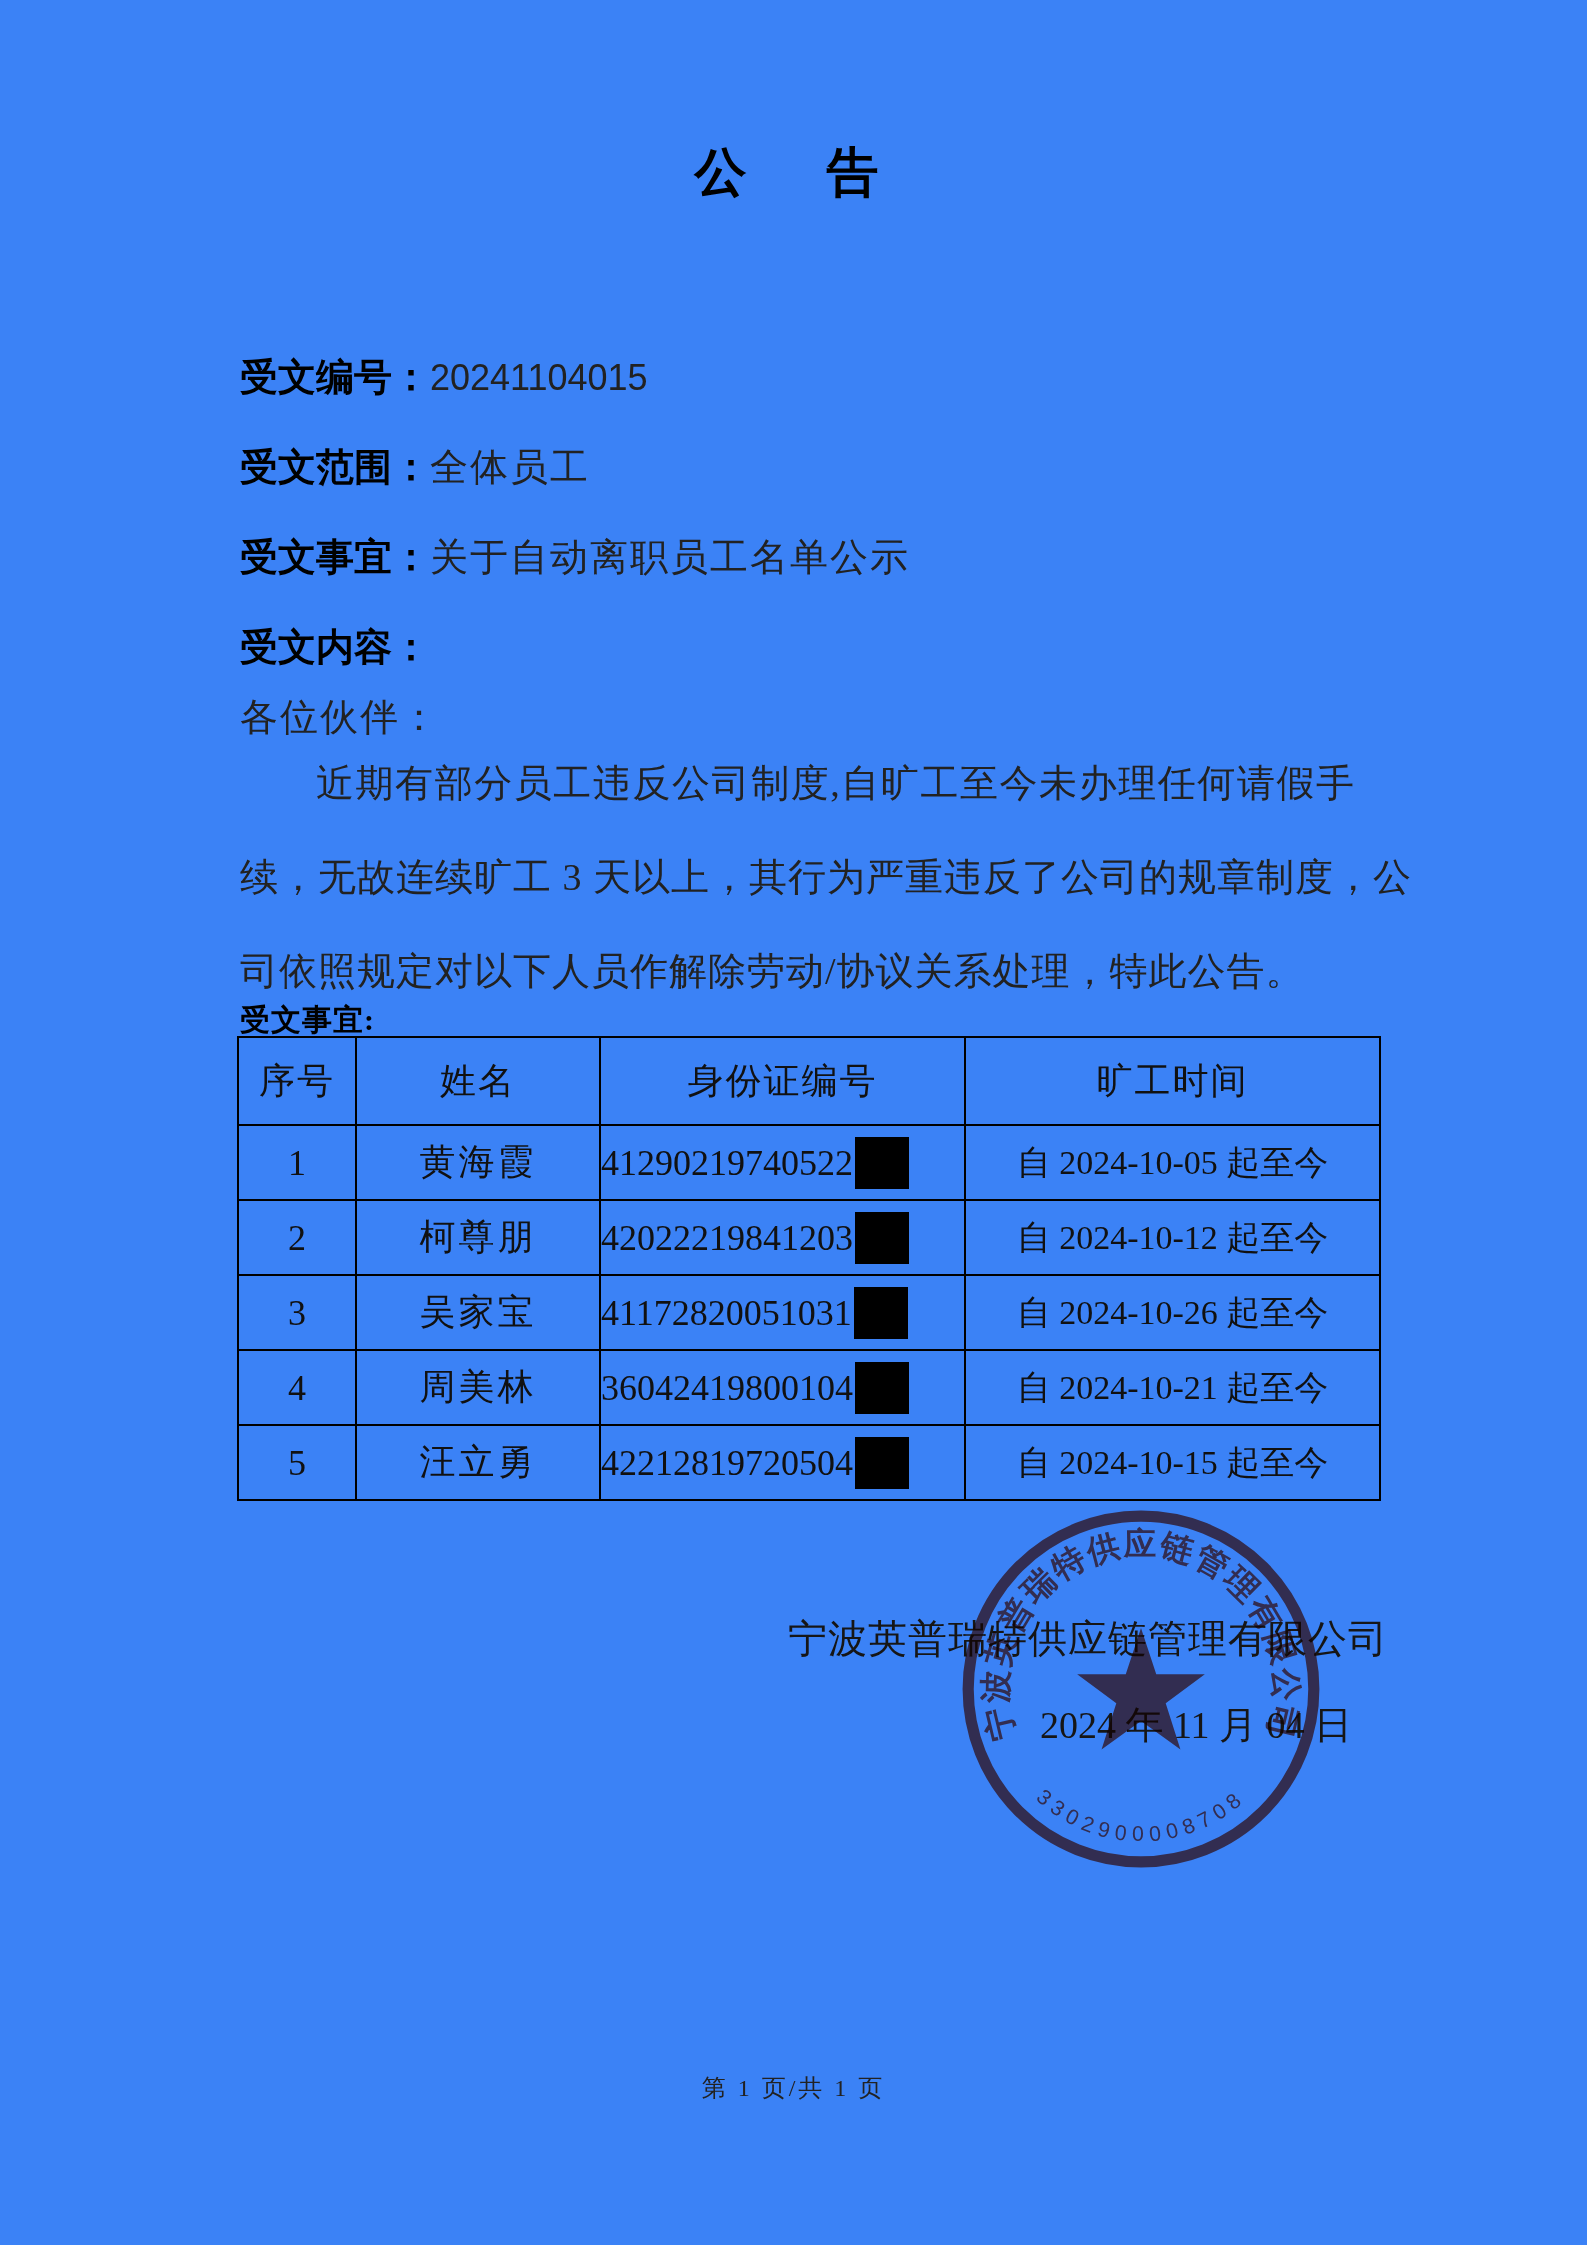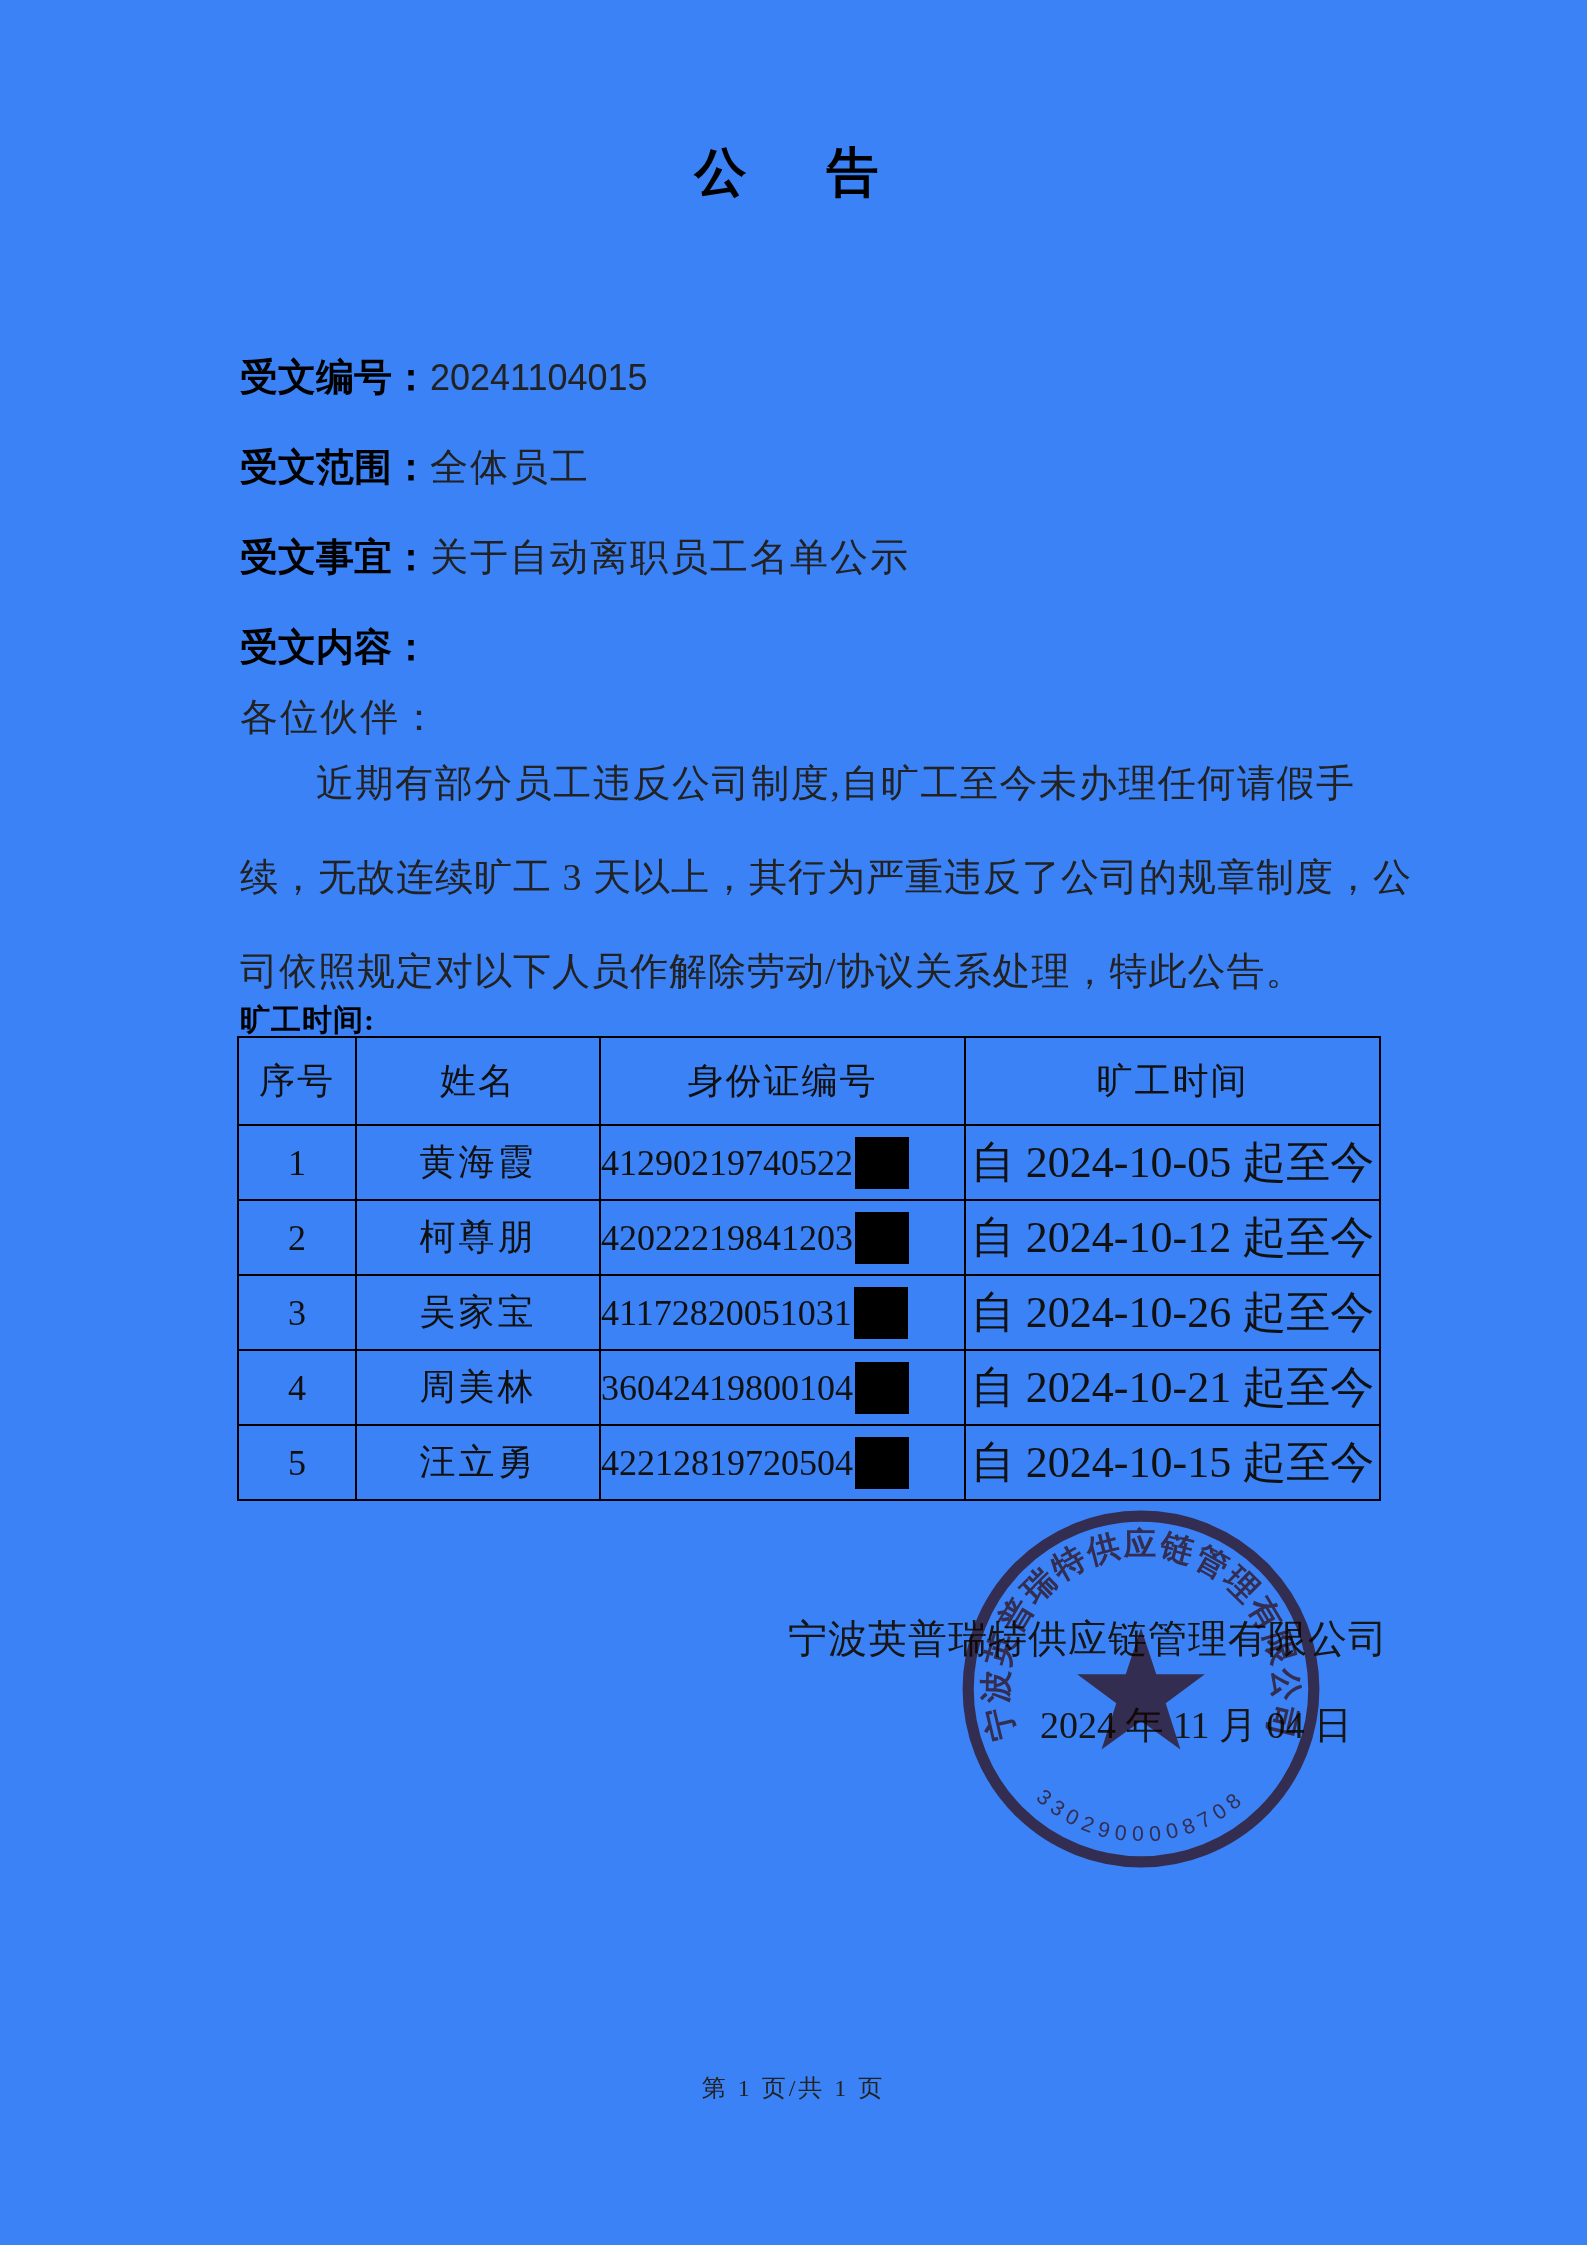--- a/index.html
+++ b/index.html
@@ -54,21 +54,21 @@
   .col-no{width:116px;}
   .col-name{width:242px;}
   .col-id{width:363px;}
   .col-period{width:413px;}
   .name-cell{letter-spacing:3px;}
   .id-wrap{display:flex;align-items:center;}
   .redact{
     display:inline-block;width:54px;height:52px;
     background:#000;margin-left:2px;flex:0 0 auto;
   }
-  .period-cell{font-size:44px;}
+  .period-cell{font-size:34px;}
   .sig-company{
     position:absolute;left:788px;top:1612px;
     font-size:39px;color:#161616;letter-spacing:1px;white-space:nowrap;
   }
   .sig-date{
     position:absolute;left:1040px;top:1700px;
     font-size:38px;color:#161616;white-space:nowrap;
   }
   .seal{
     position:absolute;left:958px;top:1506px;
@@ -102,21 +102,21 @@
       <span class="meta-label">受文内容：</span><span class="meta-value"></span>
     </div>
   </div>
 
   <div class="salutation">各位伙伴：</div>
 
   <div class="para-line l1">近期有部分员工违反公司制度,自旷工至今未办理任何请假手</div>
   <div class="para-line l2">续，无故连续旷工 3 天以上，其行为严重违反了公司的规章制度，公</div>
   <div class="para-line l3">司依照规定对以下人员作解除劳动/协议关系处理，特此公告。</div>
 
-  <div class="list-intro">旷工时间:</div>
+  <div class="list-intro">受文事宜:</div>
 
   <table class="roster">
     <tbody>
         <tr class="head-row">
       <td class="col-no">序号</td>
       <td class="col-name">姓名</td>
       <td class="col-id">身份证编号</td>
       <td class="col-period">旷工时间</td>
     </tr>
     <tr class="data-row">

